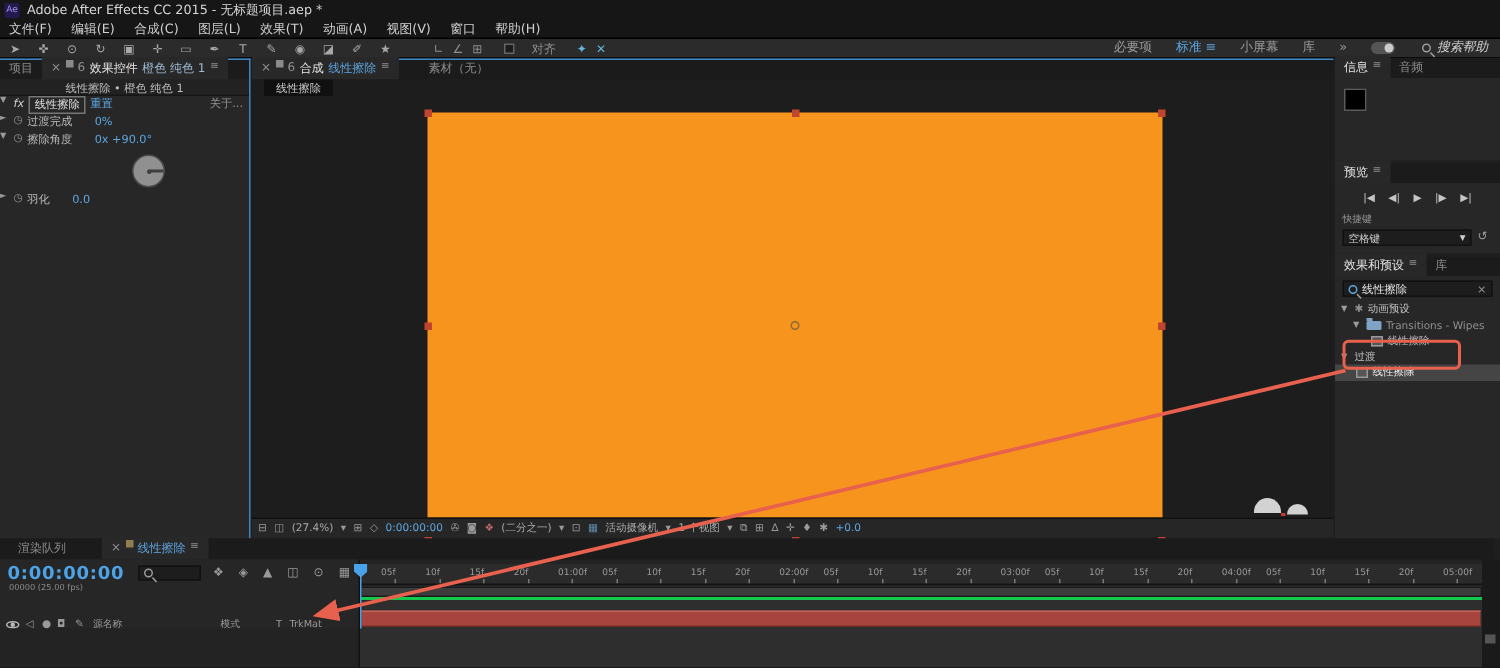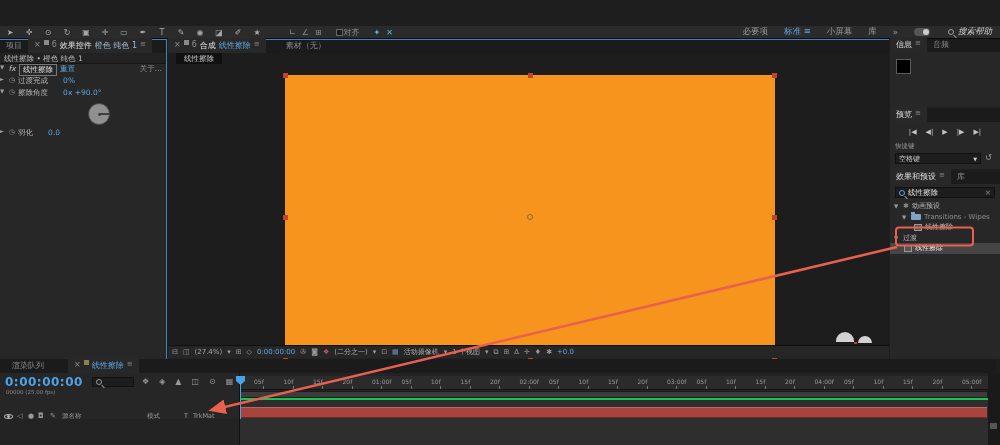--- a/index.html
+++ b/index.html
@@ -29,21 +29,21 @@
   .toggle-pill::after{content:"";position:absolute;right:1px;top:1px;width:6px;height:6px;border-radius:50%;background:#ccc;}
 
   
   .tabstrip{background:#1b1b1b;height:13px;display:flex;align-items:flex-end;font-size:8px;color:#8a8a8a;}
   .tab{padding:2px 6px 2px 6px;display:flex;gap:3px;align-items:flex-start;white-space:nowrap;}
   .tab.active{background:#282828;color:#e3e3e3;}
   .hamb{color:#8a8a8a;font-size:7px;}
 
   
   #ec-panel{left:0;top:39px;width:167px;height:320px;background:#272727;border-top:1px solid #3a84c4;border-right:1px solid #3a84c4;}
-  #ec-breadcrumb{height:11px;background:#222;font-size:7.5px;color:#bdbdbd;padding:1px 4px;border-bottom:1px solid #161616;white-space:nowrap;overflow:hidden;}
+  #ec-breadcrumb{height:11px;background:#222;font-size:7.5px;color:#bdbdbd;padding:1px 4px;border-bottom:1px solid #161616;white-space:nowrap;overflow:hidden;text-align:center;}
   .ec-row{display:flex;height:12px;font-size:7.5px;color:#b8b8b8;padding-left:0;gap:3px;white-space:nowrap;}
   .twirl{font-size:5.5px;color:#9a9a9a;width:6px;}
   .stopwatch{font-size:7px;color:#9a9a9a;}
   .ec-name-box{border:1px solid #777;padding:0 3px;color:#e0e0e0;}
   .ec-val2{margin-left:12px;}
   #dial{margin:3px 0 3px 88px;width:22px;height:22px;border-radius:50%;background:#909090;border:1px solid #4a4a4a;position:relative;}
   #dial::before{content:"";position:absolute;left:50%;top:50%;width:10px;height:2px;background:#3f3f3f;transform:translateY(-1px);}
   #dial::after{content:"";position:absolute;left:9px;top:9px;width:3px;height:3px;border-radius:50%;background:#3f3f3f;}
 
   
@@ -102,21 +102,36 @@
   #tl-bottom-left{position:absolute;left:0;top:60px;width:240px;height:26px;background:#232323;border-right:1px solid #121212;}
 
   
   #annotation{position:absolute;left:0;top:0;width:1000px;height:445px;pointer-events:none;z-index:50;}
 </style>
 </head>
 <body>
 
 <div id="stage">
 
-
+  <div class="abs" id="title-bar">
+    <span id="ae-icon">Ae</span>
+    <span>Adobe After Effects CC 2015 - 无标题项目.aep *</span>
+  </div>
+
+  <div class="abs" id="menu-bar">
+    <span class="menu-item">文件(F)</span>
+    <span class="menu-item">编辑(E)</span>
+    <span class="menu-item">合成(C)</span>
+    <span class="menu-item">图层(L)</span>
+    <span class="menu-item">效果(T)</span>
+    <span class="menu-item">动画(A)</span>
+    <span class="menu-item">视图(V)</span>
+    <span class="menu-item">窗口</span>
+    <span class="menu-item">帮助(H)</span>
+  </div>
 
   <div class="abs" id="toolbar">
     <div id="tools">
 
     <span class="tool"><i class="icon">➤</i></span>
         <span class="tool"><i class="icon">✜</i></span>
         <span class="tool"><i class="icon">⊙</i></span>
         <span class="tool"><i class="icon">↻</i></span>
         <span class="tool"><i class="icon">▣</i></span>
         <span class="tool"><i class="icon">✛</i></span>
@@ -128,21 +143,21 @@
         <span class="tool"><i class="icon">◪</i></span>
         <span class="tool"><i class="icon">✐</i></span>
         <span class="tool"><i class="icon">★</i></span>
       </div>
     <div id="axis-group">
       <span>∟</span>
       <span>∠</span>
       <span>⊞</span>
     </div>
     <span id="snap-box"></span>
-    <span class="dim" style="font-size:8px;margin-left:1px;">对齐</span>
+    <span class="dim" style="font-size:8px;margin-left:12px;">对齐</span>
     <span class="cyan" style="margin-left:14px;font-size:8px;">✦</span>
     <span class="cyan" style="margin-left:6px;font-size:8px;">✕</span>
     <div id="workspaces">
       <span>必要项</span>
       <span class="ws-active"><span>标准</span> <span>≡</span></span>
       <span>小屏幕</span>
       <span>库</span>
       <span>»</span>
       <span class="toggle-pill"></span>
     </div>

